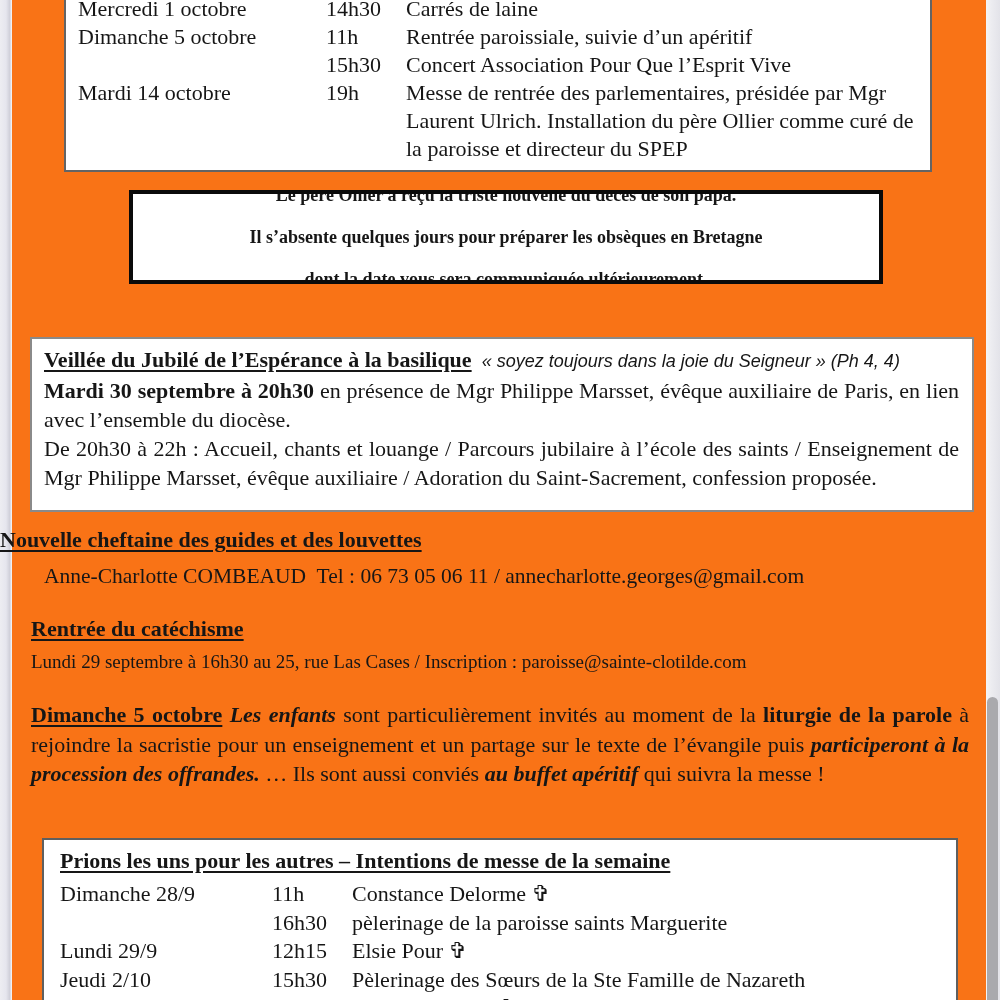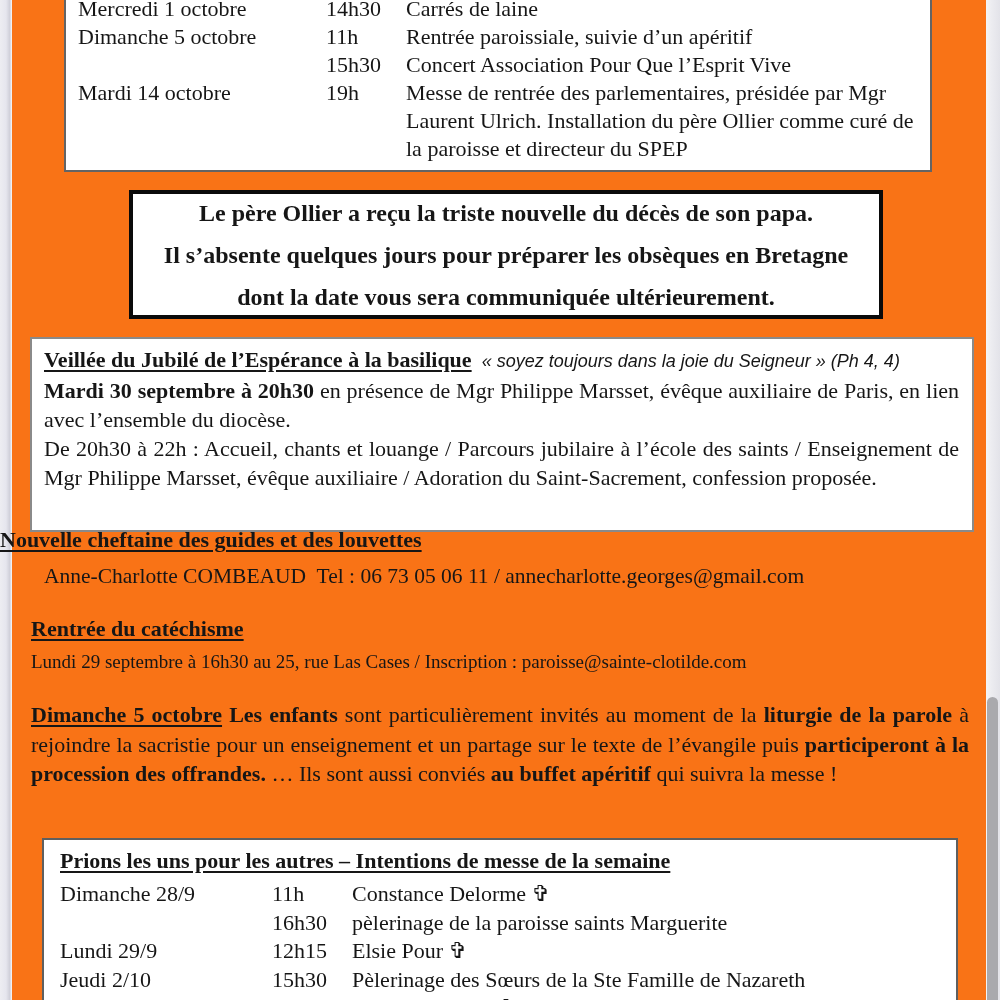--- a/index.html
+++ b/index.html
@@ -37,30 +37,30 @@
   }
   .agenda-grid,.intentions-grid{
     display:grid;grid-template-columns:248px 80px 1fr;
     font-size:22px;line-height:28px;
   }
   .intentions-grid{grid-template-columns:212px 80px 1fr;line-height:28.5px;}
   .cell{white-space:normal;}
 
   
   .notice{
-    position:absolute;left:129px;top:190px;width:754px;height:129px;
+    position:absolute;left:129px;top:190px;width:754px;height:94px;
     border:4px solid #0a0a0a;box-sizing:border-box;
     display:flex;flex-direction:column;justify-content:center;
-    text-align:center;font-weight:bold;font-size:24px;line-height:42px;
+    text-align:center;font-weight:bold;font-size:18px;line-height:42px;
     overflow:hidden;white-space:nowrap;background:#fff;
   }
 
   
   .vigil{
-    position:absolute;left:30px;top:337px;width:944px;height:195px;
+    position:absolute;left:30px;top:337px;width:944px;height:175px;
     border:2px solid #8a8a8a;box-sizing:border-box;
     padding:6px 13px 0 12px;overflow:hidden;background:#fff;
     font-size:22px;line-height:29px;text-align:justify;
   }
   .vigil-title-line{white-space:nowrap;text-align:left;}
   .vigil-quote{
     font-family:"Liberation Sans",sans-serif;font-style:italic;
     font-size:18px;margin-left:10px;font-weight:normal;
   }
   .vigil p{margin:0;}
@@ -75,21 +75,21 @@
   }
   .cat-title{position:absolute;left:31px;top:616px;font-weight:bold;font-size:22px;}
   .cat-body{position:absolute;left:31px;top:651px;width:960px;font-size:19px;white-space:nowrap;}
 
   .children-par{
     position:absolute;left:31px;top:700px;width:938px;
     font-size:22px;line-height:29.5px;text-align:justify;
   }
   .seg-plain{}
   .seg-bold{font-weight:bold;}
-  .seg-bold-italic{font-weight:bold;}
+  .seg-bold-italic{font-weight:bold;font-style:italic;}
   .seg-bold-underline{font-weight:bold;text-decoration:underline;text-decoration-thickness:2px;text-underline-offset:3px;}
 
   
   .intentions{
     position:absolute;left:42px;top:838px;width:916px;height:200px;
     border:2px solid #5f5f5f;box-sizing:border-box;background:#fff;
     padding:6px 10px 0 16px;overflow:hidden;
   }
   .intentions-title{font-weight:bold;font-size:22px;margin:2px 0 6px 0;}
 </style>

